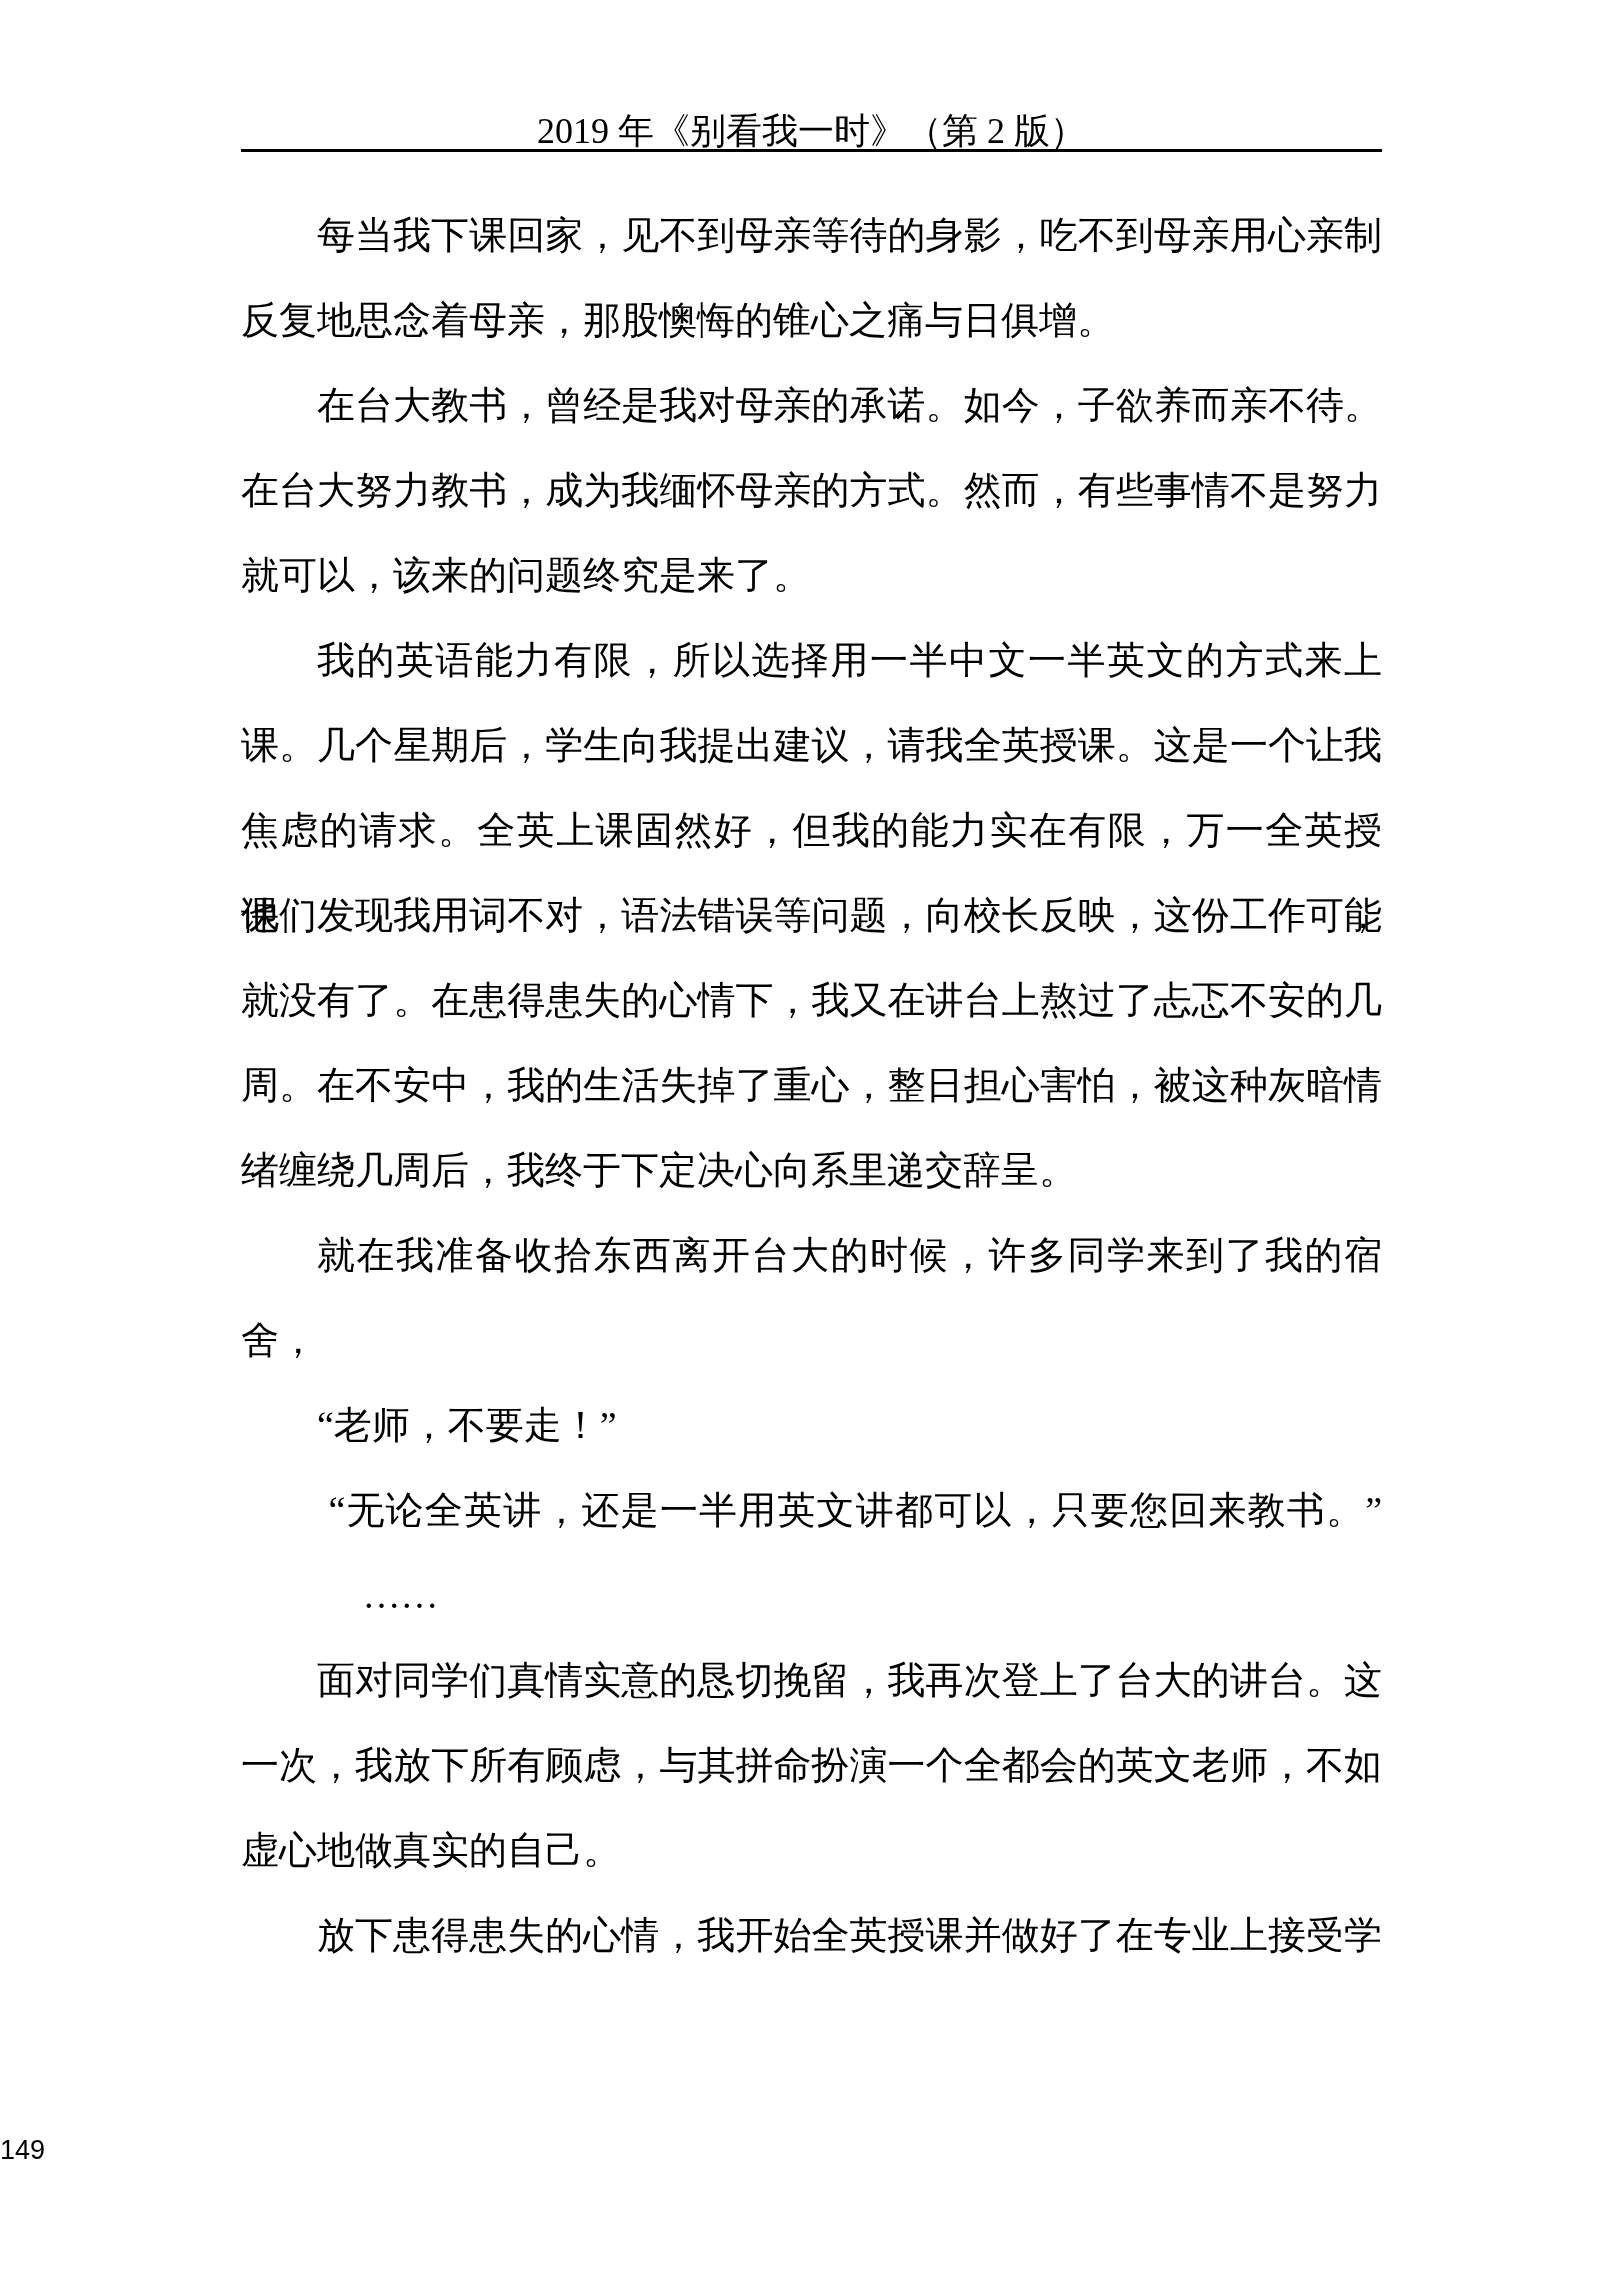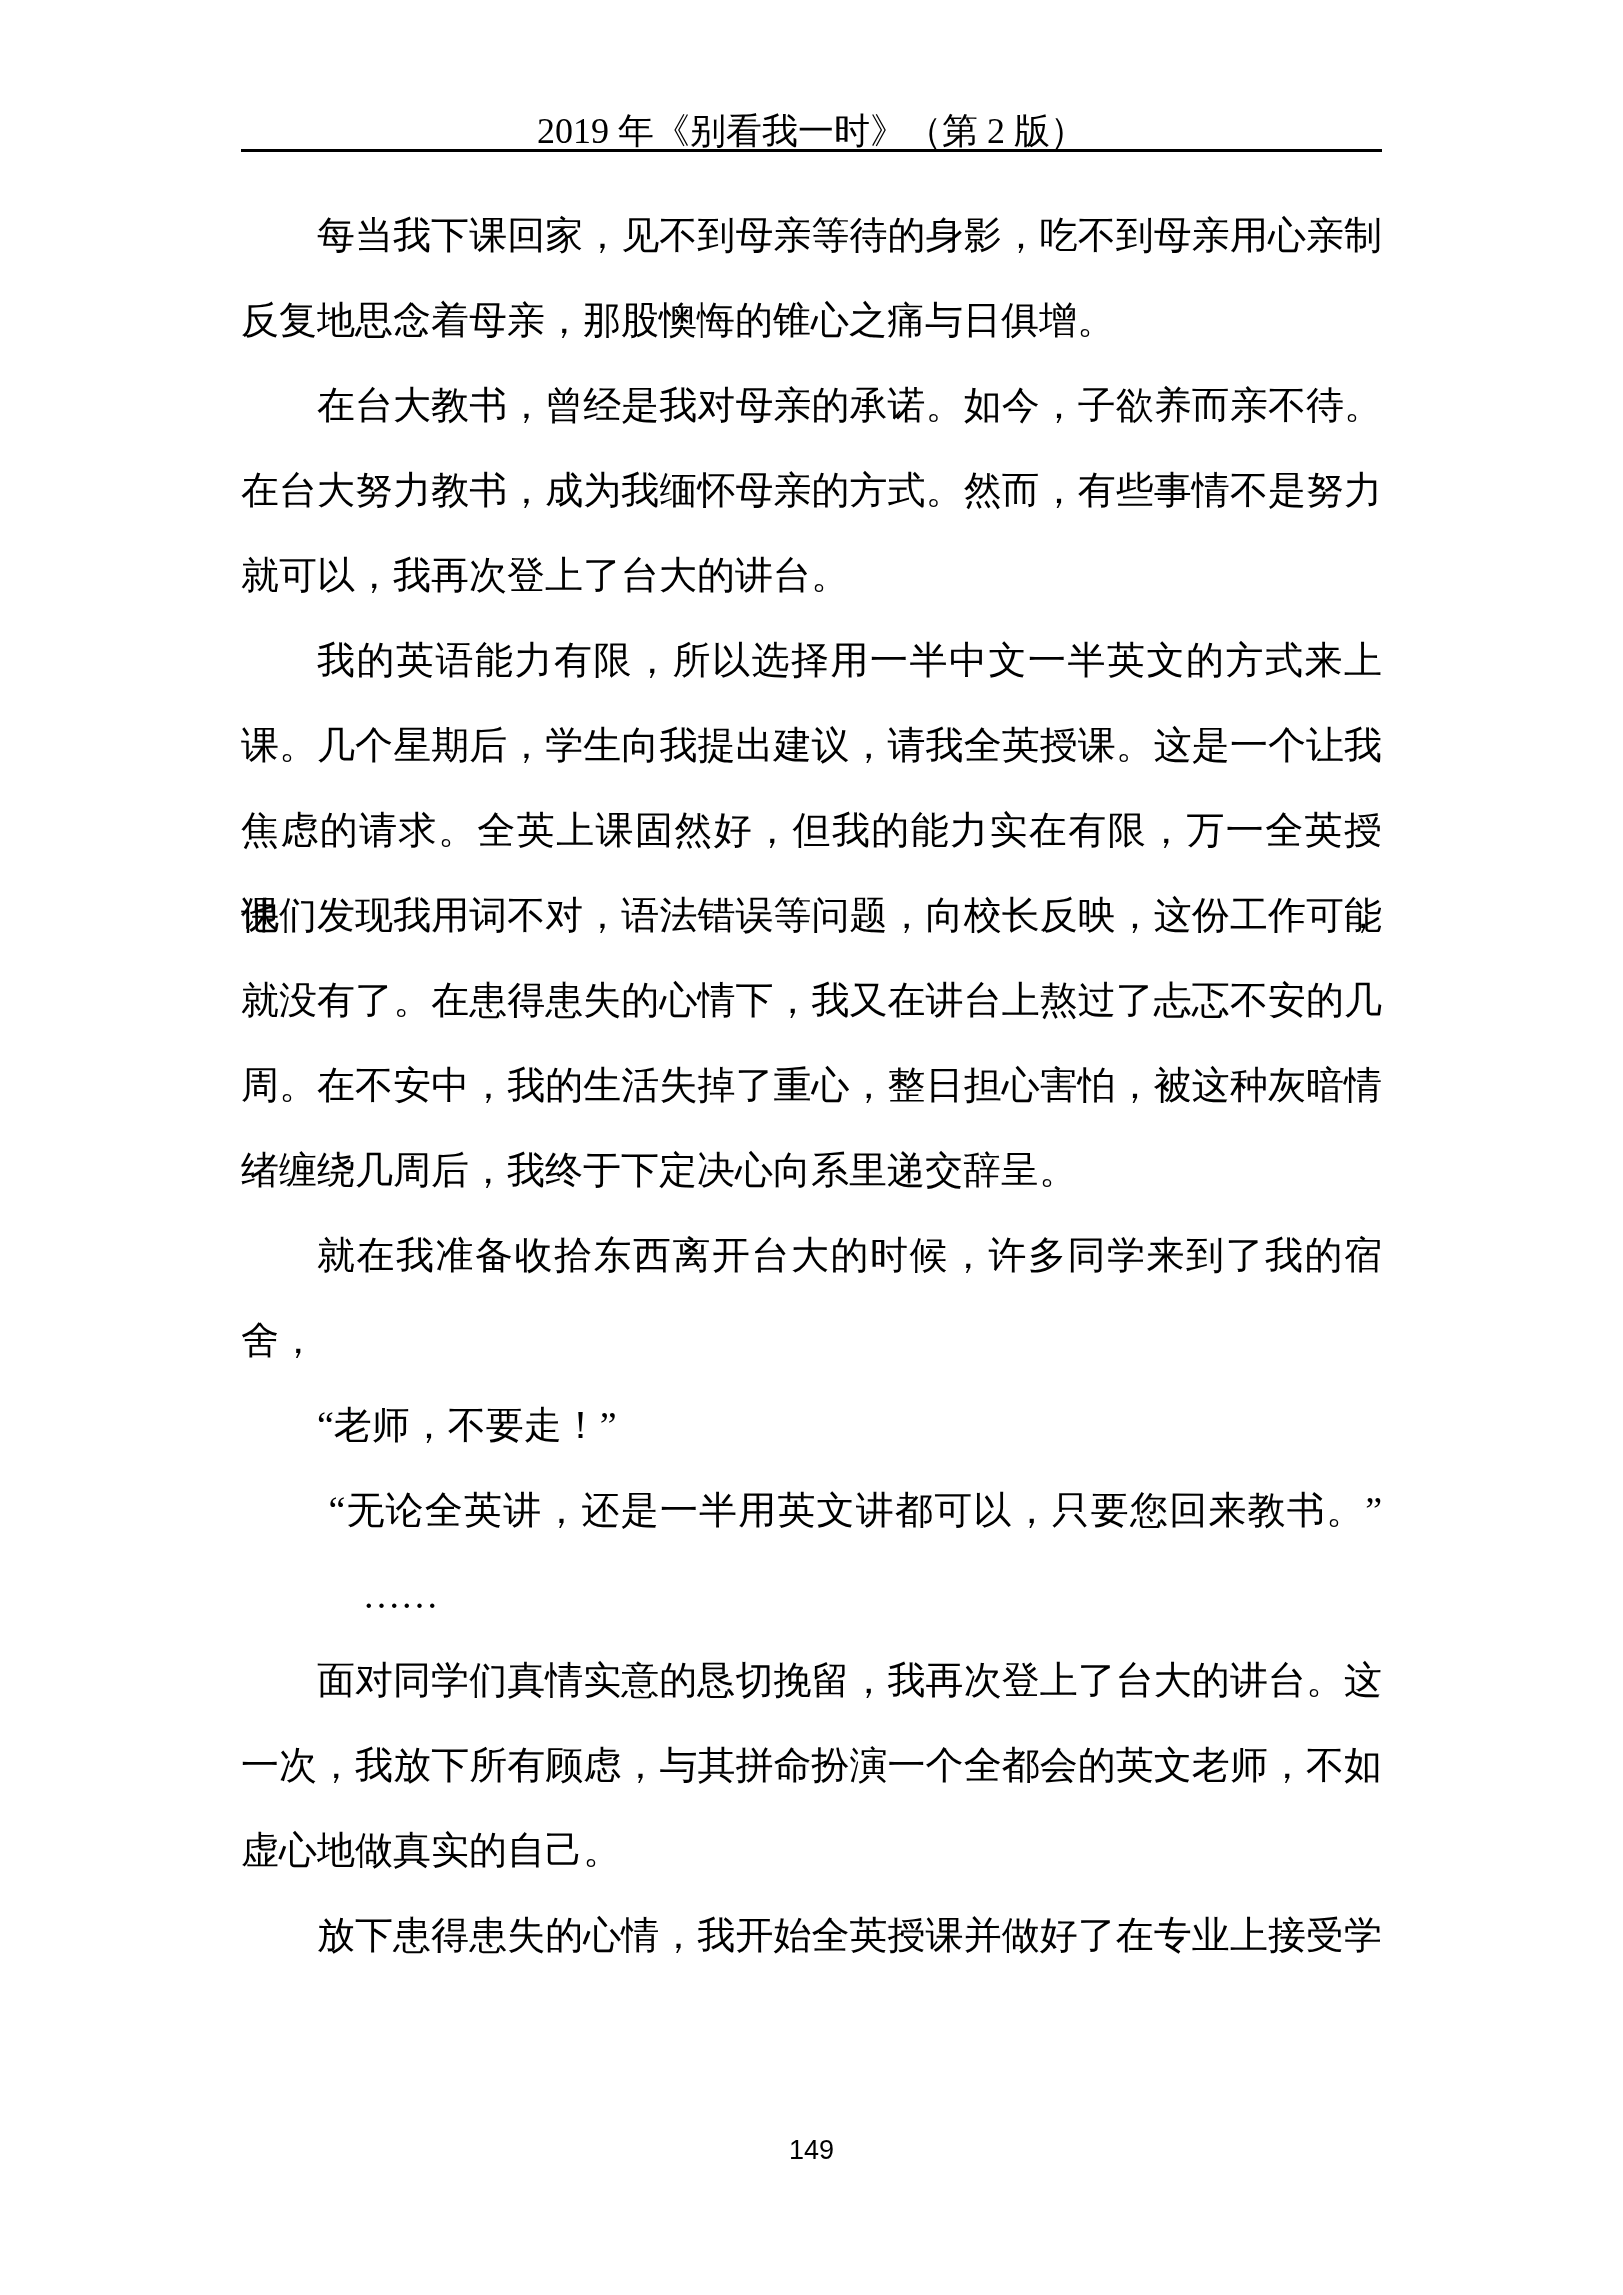--- a/index.html
+++ b/index.html
@@ -55,42 +55,41 @@
     font-family: Liberation Serif, serif;
   }
   .bodyline.indent   { text-indent: 2em; }
   .bodyline.indent-q { text-indent: 2.3em; }
   .bodyline.indent-e { text-indent: 3.2em; }
   .footer {
     position: absolute;
     top: 2133px;
     left: 0;
     width: 1623px;
-    text-align: center;
     font-size: 27px;
     line-height: 34px;
     font-family: "Liberation Sans", "DejaVu Sans", sans-serif;
     color: #000000;
   }
 </style>
 </head>
 <body>
 
 <div class="page">
 
   <div class="header">2019 年《别看我一时》（第 2 版）</div>
 
   <div class="header-rule"></div>
 
   <div class="bodytext">
     <div class="bodyline indent fill">每当我下课回家，见不到母亲等待的身影，吃不到母亲用心亲制</div>
     <div class="bodyline">反复地思念着母亲，那股懊悔的锥心之痛与日俱增。</div>
     <div class="bodyline indent fill">在台大教书，曾经是我对母亲的承诺。如今，子欲养而亲不待。</div>
     <div class="bodyline fill">在台大努力教书，成为我缅怀母亲的方式。然而，有些事情不是努力</div>
-    <div class="bodyline">就可以，我再次登上了台大的讲台。</div>
+    <div class="bodyline">就可以，该来的问题终究是来了。</div>
     <div class="bodyline indent fill">我的英语能力有限，所以选择用一半中文一半英文的方式来上</div>
     <div class="bodyline fill">课。几个星期后，学生向我提出建议，请我全英授课。这是一个让我</div>
     <div class="bodyline fill">焦虑的请求。全英上课固然好，但我的能力实在有限，万一全英授课，</div>
     <div class="bodyline fill">他们发现我用词不对，语法错误等问题，向校长反映，这份工作可能</div>
     <div class="bodyline fill">就没有了。在患得患失的心情下，我又在讲台上熬过了忐忑不安的几</div>
     <div class="bodyline fill">周。在不安中，我的生活失掉了重心，整日担心害怕，被这种灰暗情</div>
     <div class="bodyline">绪缠绕几周后，我终于下定决心向系里递交辞呈。</div>
     <div class="bodyline indent fill">就在我准备收拾东西离开台大的时候，许多同学来到了我的宿</div>
     <div class="bodyline">舍，</div>
     <div class="bodyline indent">“老师，不要走！”</div>

